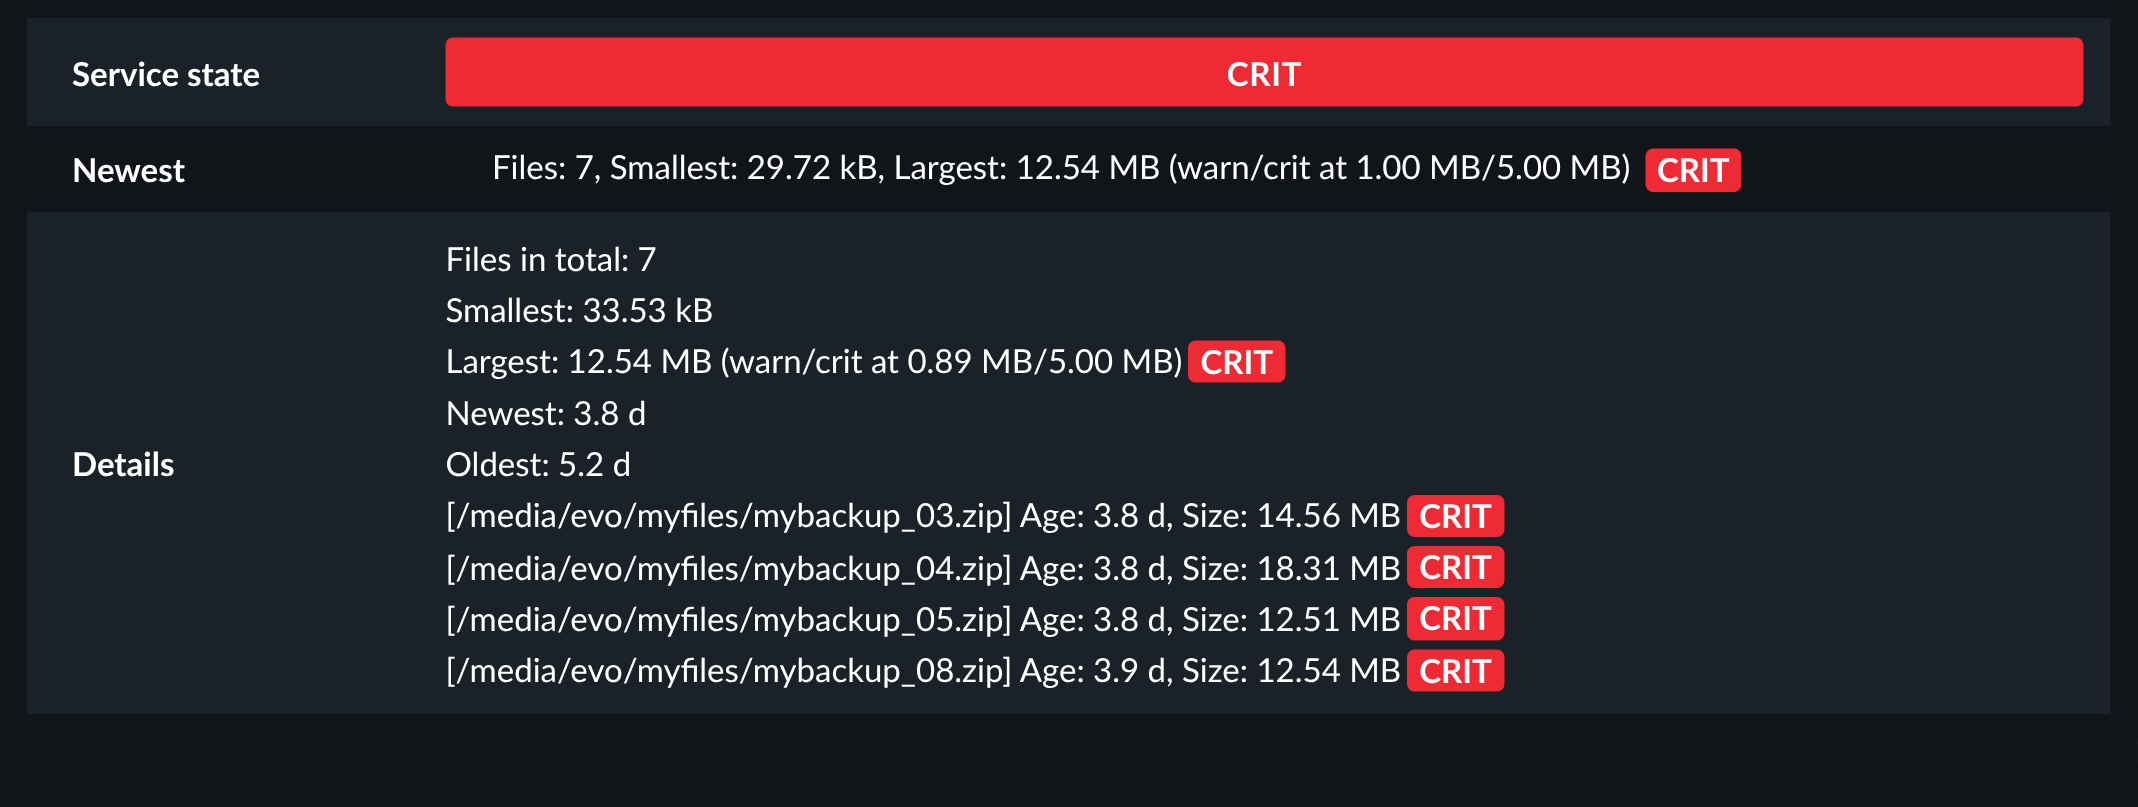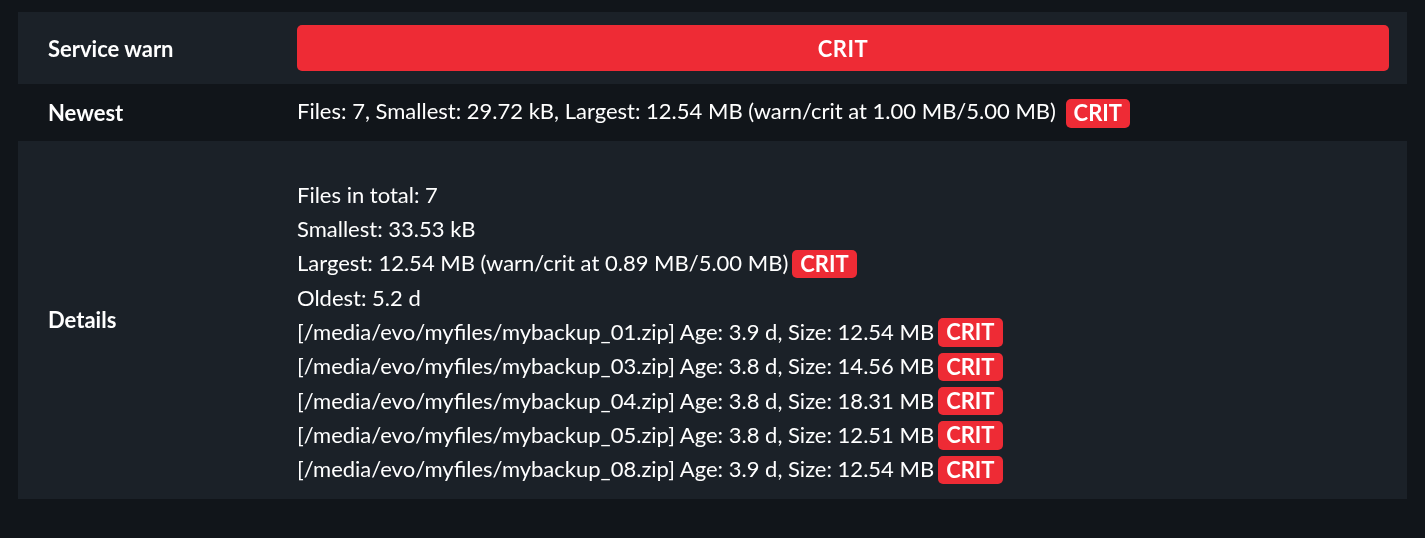--- a/index.html
+++ b/index.html
@@ -48,57 +48,57 @@
     height: 46px;
     border-radius: 5px;
     display: flex;
     align-items: center;
     justify-content: center;
   }
   .summary-text {
     color: #ffffff;
     white-space: nowrap;
     overflow: hidden;
+    margin-left: 31px;
   }
   .crit-badge {
     display: inline-block;
     background: #ee2b35;
     color: #ffffff;
     font-weight: 700;
     padding: 1px 8px 2px 8px;
     border-radius: 5px;
     line-height: 1.15;
     margin-left: 4px;
     vertical-align: middle;
   }
   .details-block {
     white-space: normal;
     line-height: 1.45;
-    margin-top: 23px;
   }
   .details-line {
     display: block;
   }
   .details-line .line-text {
     vertical-align: middle;
   }
   .row.details .label-col {
     align-items: center;
   }
   .row.details .value-col {
     align-items: flex-start;
   }
 </style>
 </head>
 <body>
 
 <div class="outer">
 
   <div class="row alt">
-    <div class="label-col">Service warn</div>
+    <div class="label-col">Service state</div>
     <div class="value-col">
       <div class="state-bar">CRIT</div>
     </div>
   </div>
 
   <div class="row">
     <div class="label-col">Newest</div>
     <div class="value-col">
       <span class="summary-text">
         <span class="line-text">Files: 7, Smallest: 29.72 kB, Largest: 12.54 MB (warn/crit at 1.00 MB/5.00 MB)</span>
@@ -107,22 +107,22 @@
     </div>
   </div>
 
   <div class="row alt details">
     <div class="label-col">Details</div>
     <div class="value-col">
       <div class="details-block" id="details-block">
           <span class="details-line"><span class="line-text">Files in total: 7</span></span>
           <span class="details-line"><span class="line-text">Smallest: 33.53 kB</span></span>
           <span class="details-line"><span class="line-text">Largest: 12.54 MB (warn/crit at 0.89 MB/5.00 MB)</span><span class="crit-badge">CRIT</span></span>
+          <span class="details-line"><span class="line-text">Newest: 3.8 d</span></span>
           <span class="details-line"><span class="line-text">Oldest: 5.2 d</span></span>
-          <span class="details-line"><span class="line-text">[/media/evo/myfiles/mybackup_01.zip] Age: 3.9 d, Size: 12.54 MB</span><span class="crit-badge">CRIT</span></span>
           <span class="details-line"><span class="line-text">[/media/evo/myfiles/mybackup_03.zip] Age: 3.8 d, Size: 14.56 MB</span><span class="crit-badge">CRIT</span></span>
           <span class="details-line"><span class="line-text">[/media/evo/myfiles/mybackup_04.zip] Age: 3.8 d, Size: 18.31 MB</span><span class="crit-badge">CRIT</span></span>
           <span class="details-line"><span class="line-text">[/media/evo/myfiles/mybackup_05.zip] Age: 3.8 d, Size: 12.51 MB</span><span class="crit-badge">CRIT</span></span>
           <span class="details-line"><span class="line-text">[/media/evo/myfiles/mybackup_08.zip] Age: 3.9 d, Size: 12.54 MB</span><span class="crit-badge">CRIT</span></span>
         </div>
     </div>
   </div>
 
 </div>
 

